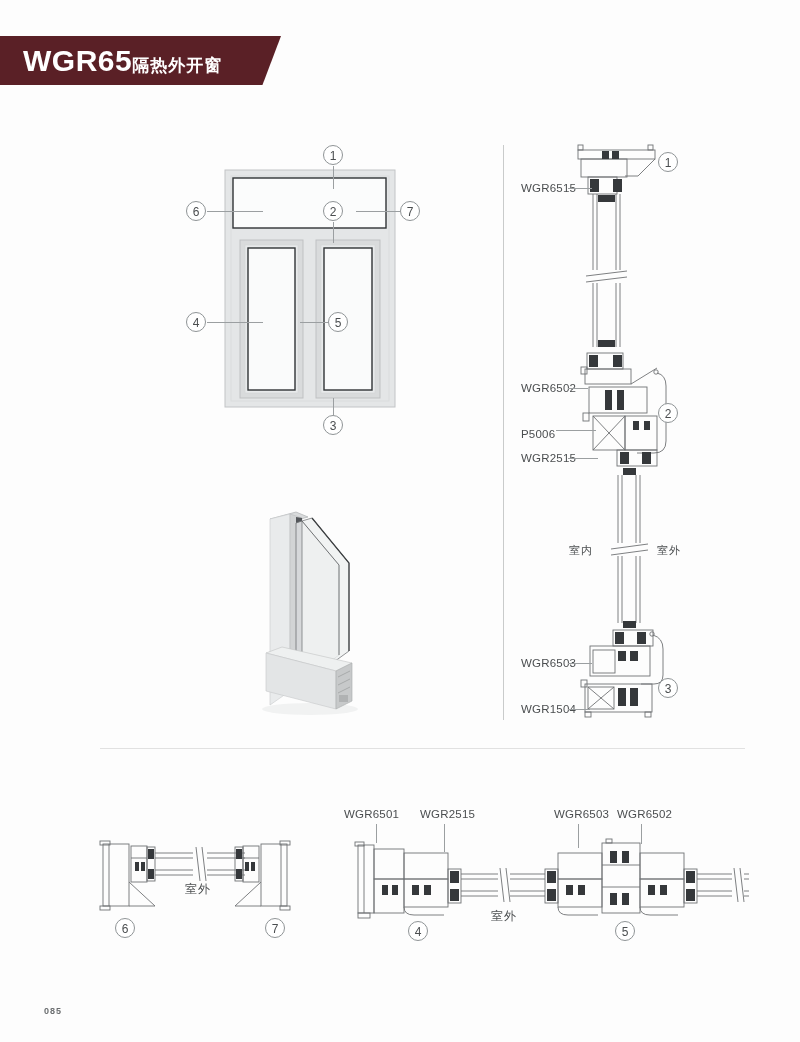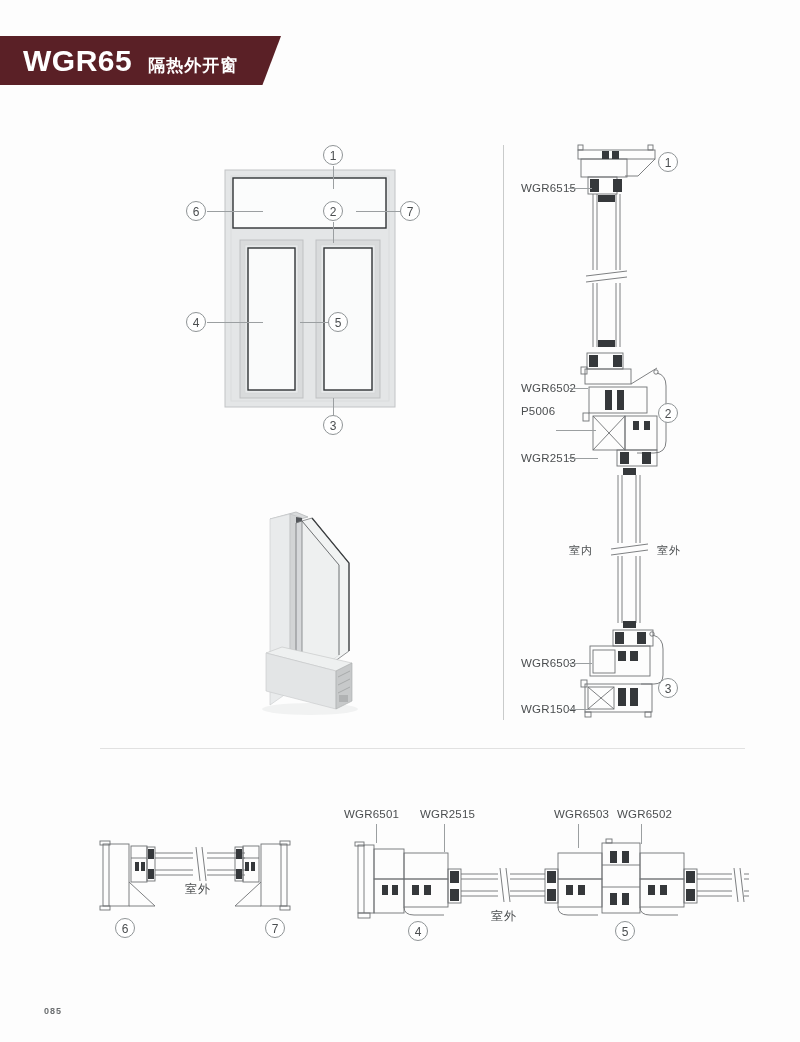--- a/index.html
+++ b/index.html
@@ -10,21 +10,21 @@
   #page{position:absolute;left:0;top:0;width:800px;height:882px;background:#fdfdfd;}
 
   
   .banner{
     position:absolute;left:0;top:36px;width:281px;height:49px;
     background:#5a2026;color:#fff;
     clip-path:polygon(0 0,100% 0,93.4% 100%,0 100%);
     display:flex;align-items:baseline;padding-left:23px;box-sizing:border-box;
   }
   .banner .model{font-size:30px;font-weight:bold;letter-spacing:.5px;line-height:49px;}
-  .banner .subtitle{font-size:17px;font-weight:bold;margin-left:16px;letter-spacing:1px;}
+  .banner .subtitle{font-size:17px;font-weight:bold;margin-left:0;letter-spacing:1px;}
 
   
   svg.draw{position:absolute;}
   svg .ln{stroke:#6f7274;stroke-width:.9;fill:none;}
   svg .dk rect{fill:#35383b;stroke:none;}
 
   
   .callout{
     position:absolute;width:20px;height:20px;border:1px solid #8f9496;border-radius:50%;
     background:#fff;color:#4b4e50;font-size:12px;line-height:20px;text-align:center;
@@ -166,21 +166,21 @@
         <rect x="125" y="516" width="8" height="10"></rect>
       <rect x="113" y="553" width="8" height="18"></rect>
         <rect x="125" y="553" width="8" height="18"></rect>
     </g>
   </svg>
 
   <div class="lbl" style="left:521px;top:182px">WGR6515</div>
   <div class="hl" style="left:568px;top:188px;width:24px"></div>
   <div class="lbl" style="left:521px;top:382px">WGR6502</div>
   <div class="hl" style="left:568px;top:388px;width:20px"></div>
-  <div class="lbl" style="left:521px;top:405px">P5006</div>
+  <div class="lbl" style="left:521px;top:428px">P5006</div>
   <div class="hl" style="left:556px;top:430px;width:40px"></div>
   <div class="lbl" style="left:521px;top:452px">WGR2515</div>
   <div class="hl" style="left:568px;top:458px;width:30px"></div>
   <div class="lbl" style="left:521px;top:657px">WGR6503</div>
   <div class="hl" style="left:568px;top:663px;width:24px"></div>
   <div class="lbl" style="left:521px;top:703px">WGR1504</div>
   <div class="hl" style="left:568px;top:709px;width:22px"></div>
 
   <div class="cjk" style="left:569px;top:543px;font-size:11px">室内</div>
   <div class="cjk" style="left:657px;top:543px;font-size:11px">室外</div>

